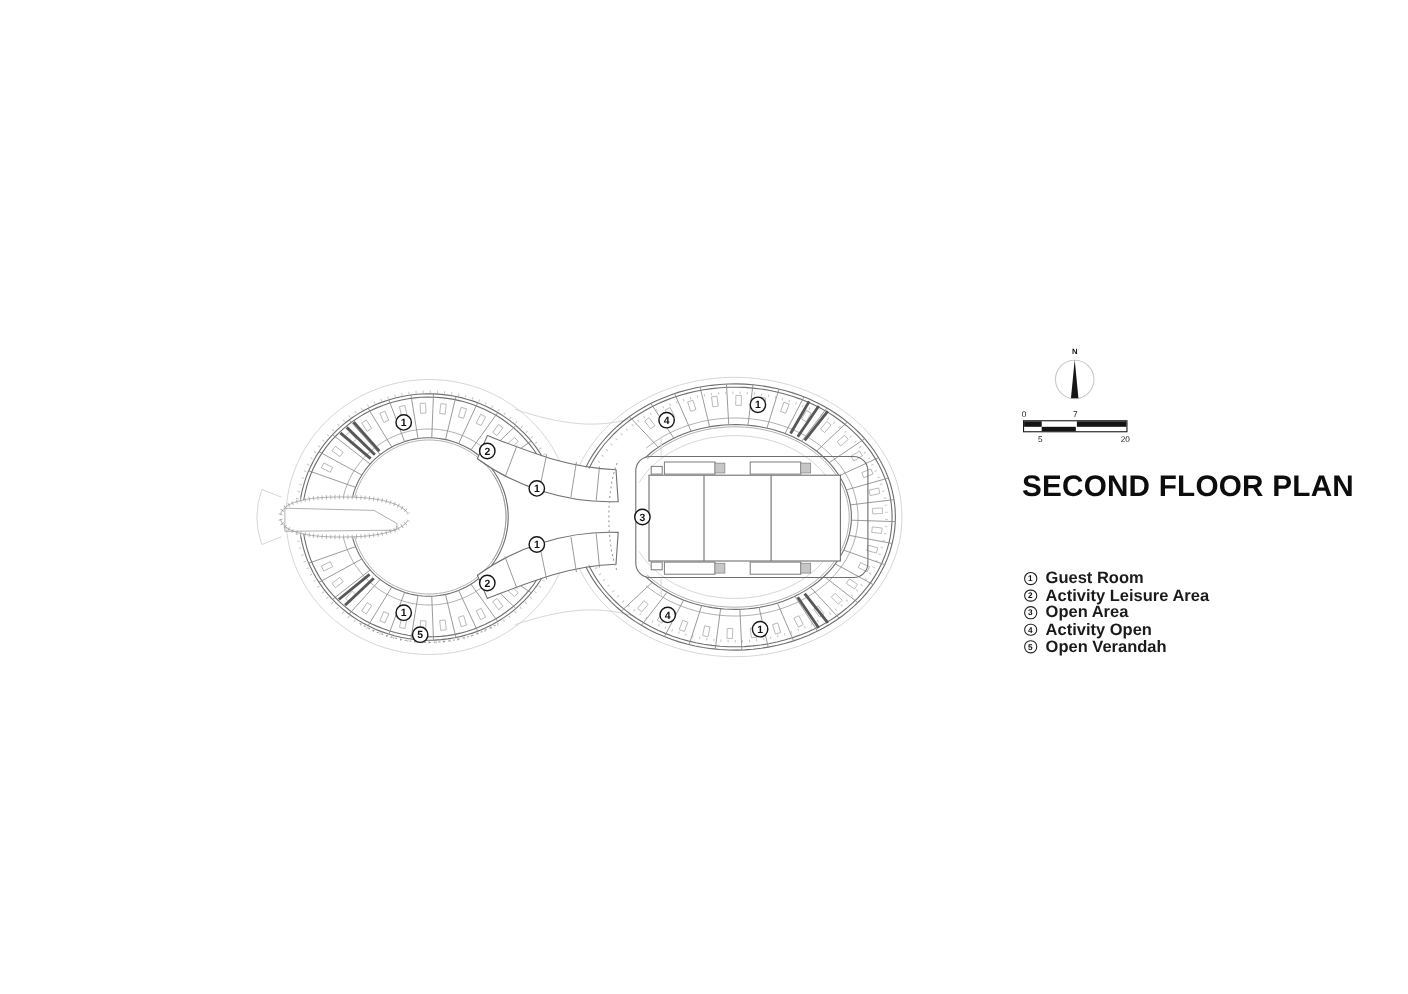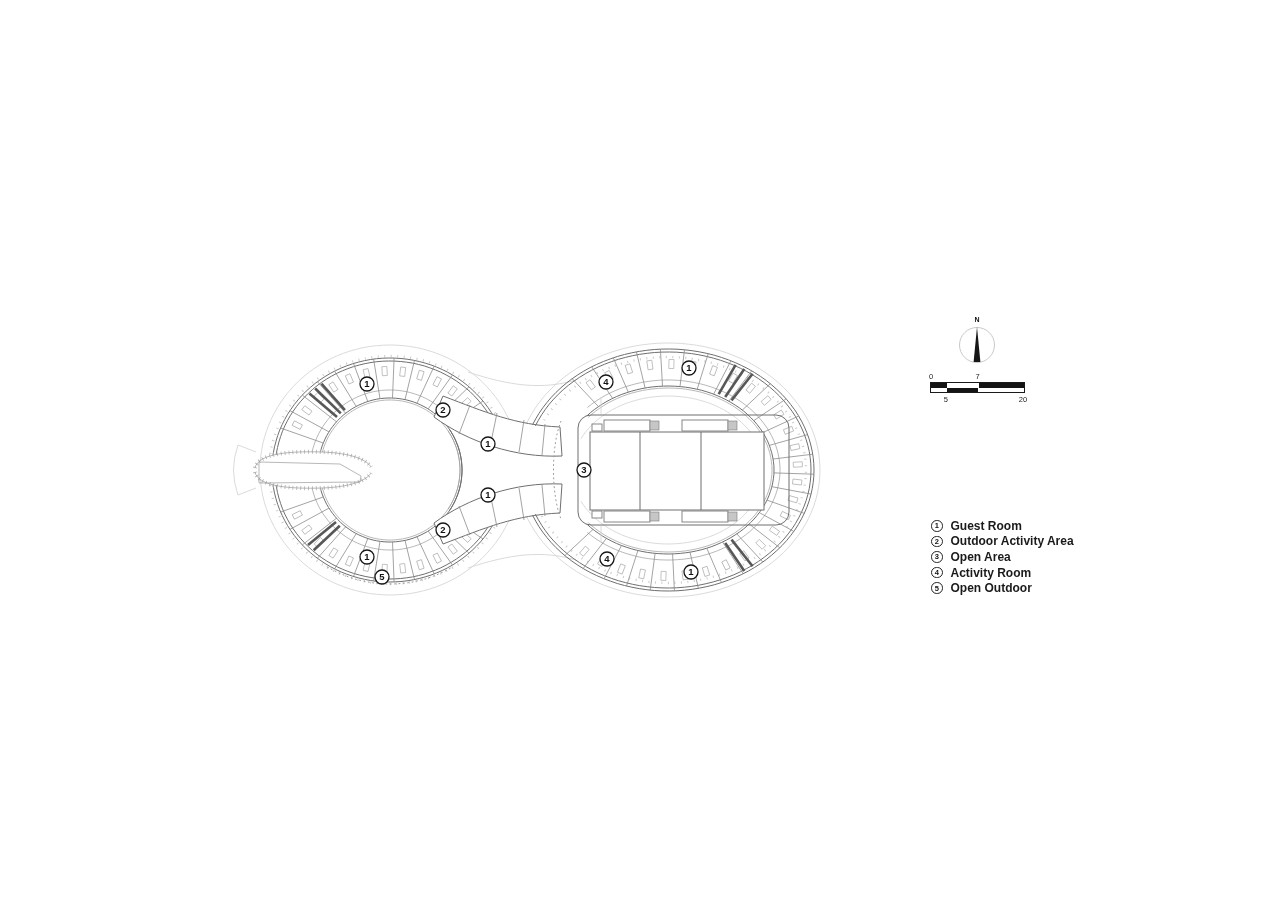--- a/index.html
+++ b/index.html
@@ -41,21 +41,21 @@
   .scalebar .b{top:23px;}
 
   
   .title{position:absolute;left:929px;top:429px;margin:0;font-size:27px;line-height:1;
          font-weight:bold;letter-spacing:.2px;color:#0d0d0d;white-space:nowrap;}
   .legend{position:absolute;left:931px;top:518px;}
   .lrow{display:flex;align-items:center;height:15.6px;}
   .circ{width:11.5px;height:11.5px;border:1.2px solid #222;border-radius:50%;
         box-sizing:border-box;display:inline-flex;align-items:center;justify-content:center;
         font-size:7.5px;font-weight:bold;margin-right:8px;flex:0 0 auto;}
-  .llab{font-size:12px;font-weight:bold;color:#1a1a1a;white-space:nowrap;}
+  .llab{font-size:15px;font-weight:bold;color:#1a1a1a;white-space:nowrap;}
 </style>
 </head>
 <body>
 
 <div class="page">
 
   <svg id="plan" viewBox="0 0 1280 904">
     <g id="plan-geo">
         <path d="M508.8 419.2L505.8 413.3L502.6 407.5L499.0 401.9L495.2 396.5L491.0 391.3L486.6 386.4L481.9 381.6L477.0 377.1L471.8 372.9L466.4 368.9L460.8 365.2L455.0 361.7L449.0 358.6L442.9 355.8L436.6 353.3L430.2 351.1L423.6 349.3L417.0 347.7L410.3 346.5L403.6 345.7L396.8 345.2L390.0 345.0L383.2 345.2L376.4 345.7L369.7 346.5L363.0 347.7L356.4 349.3L349.8 351.1L343.4 353.3L337.1 355.8L331.0 358.6L325.0 361.7L319.2 365.2L313.6 368.9L308.2 372.9L303.0 377.1L298.1 381.6L293.4 386.4L289.0 391.3L284.8 396.5L281.0 401.9L277.4 407.5L274.2 413.3L271.2 419.2L268.6 425.2L266.4 431.4L264.4 437.6L262.8 444.0L261.6 450.4L260.7 456.9L260.2 463.5L260.0 470.0L260.2 476.5L260.7 483.1L261.6 489.6L262.8 496.0L264.4 502.4L266.4 508.6L268.6 514.8L271.2 520.8L274.2 526.7L277.4 532.5L281.0 538.1L284.8 543.5L289.0 548.7L293.4 553.6L298.1 558.4L303.0 562.9L308.2 567.1L313.6 571.1L319.2 574.8L325.0 578.3L331.0 581.4L337.1 584.2L343.4 586.7L349.8 588.9L356.4 590.7L363.0 592.3L369.7 593.5L376.4 594.3L383.2 594.8L390.0 595.0L396.8 594.8L403.6 594.3L410.3 593.5L417.0 592.3L423.6 590.7L430.2 588.9L436.6 586.7L442.9 584.2L449.0 581.4L455.0 578.3L460.8 574.8L466.4 571.1L471.8 567.1L477.0 562.9L481.9 558.4L486.6 553.6L491.0 548.7L495.2 543.5L499.0 538.1L502.6 532.5L505.8 526.7L508.8 520.8" class="faint"></path>
         <path d="M503.7 431.0L501.4 425.5L498.8 420.1L495.9 414.8L492.7 409.7L489.2 404.7L485.4 399.9L481.4 395.3L477.1 390.9L472.7 386.7L467.9 382.8L463.0 379.1L457.9 375.6L452.5 372.4L447.0 369.5L441.4 366.8L435.6 364.4L429.7 362.3L423.7 360.5L417.6 359.0L411.4 357.8L405.2 356.9L398.9 356.3L392.6 356.0L386.3 356.1L379.9 356.4L373.7 357.0L367.4 358.0L361.3 359.3L355.2 360.8L349.2 362.7L343.3 364.8L337.5 367.3L331.9 370.0L326.4 373.0L321.2 376.2L316.1 379.8L311.2 383.5L306.5 387.5L302.0 391.7L297.8 396.2L293.9 400.8L290.2 405.6L286.7 410.6L283.6 415.8L280.7 421.1L278.2 426.5L275.9 432.1L274.0 437.7L272.3 443.5L271.0 449.3L270.0 455.2L269.4 461.1L269.0 467.0L269.0 473.0L269.4 478.9L270.0 484.8L271.0 490.7L272.3 496.5L274.0 502.3L275.9 507.9L278.2 513.5L280.7 518.9L283.6 524.2L286.7 529.4L290.2 534.4L293.9 539.2L297.8 543.8L302.0 548.3L306.5 552.5L311.2 556.5L316.1 560.2L321.2 563.8L326.4 567.0L331.9 570.0L337.5 572.7L343.3 575.2L349.2 577.3L355.2 579.2L361.3 580.7L367.4 582.0L373.7 583.0L379.9 583.6L386.3 583.9L392.6 584.0L398.9 583.7L405.2 583.1L411.4 582.2L417.6 581.0L423.7 579.5L429.7 577.7L435.6 575.6L441.4 573.2L447.0 570.5L452.5 567.6L457.9 564.4L463.0 560.9L467.9 557.2L472.7 553.3L477.1 549.1L481.4 544.7L485.4 540.1L489.2 535.3L492.7 530.3L495.9 525.2L498.8 519.9L501.4 514.5L503.7 509.0" class="tick"></path>
@@ -269,37 +269,38 @@
     <span class="sl t" style="left:47.5px">7</span>
     <div class="bar">
       <div class="seg" style="left:0;top:0;width:15.8px"></div>
       <div class="seg" style="left:47.5px;top:0;width:45.5px"></div>
       <div class="seg" style="left:15.8px;top:4.6px;width:31.7px"></div>
     </div>
     <span class="sl b" style="left:15.8px">5</span>
     <span class="sl b" style="left:93px">20</span>
   </div>
 
+  <h1 class="title">SECOND FLOOR PLAN</h1>
 
   <div class="legend">
     <div class="lrow">
       <span class="circ">1</span>
       <span class="llab">Guest Room</span>
     </div>
     <div class="lrow">
       <span class="circ">2</span>
-      <span class="llab">Outdoor Activity Area</span>
+      <span class="llab">Activity Leisure Area</span>
     </div>
     <div class="lrow">
       <span class="circ">3</span>
       <span class="llab">Open Area</span>
     </div>
     <div class="lrow">
       <span class="circ">4</span>
-      <span class="llab">Activity Room</span>
+      <span class="llab">Activity Open</span>
     </div>
     <div class="lrow">
       <span class="circ">5</span>
-      <span class="llab">Open Outdoor</span>
+      <span class="llab">Open Verandah</span>
     </div>
   </div>
 
 </div>
 
 </body></html>

